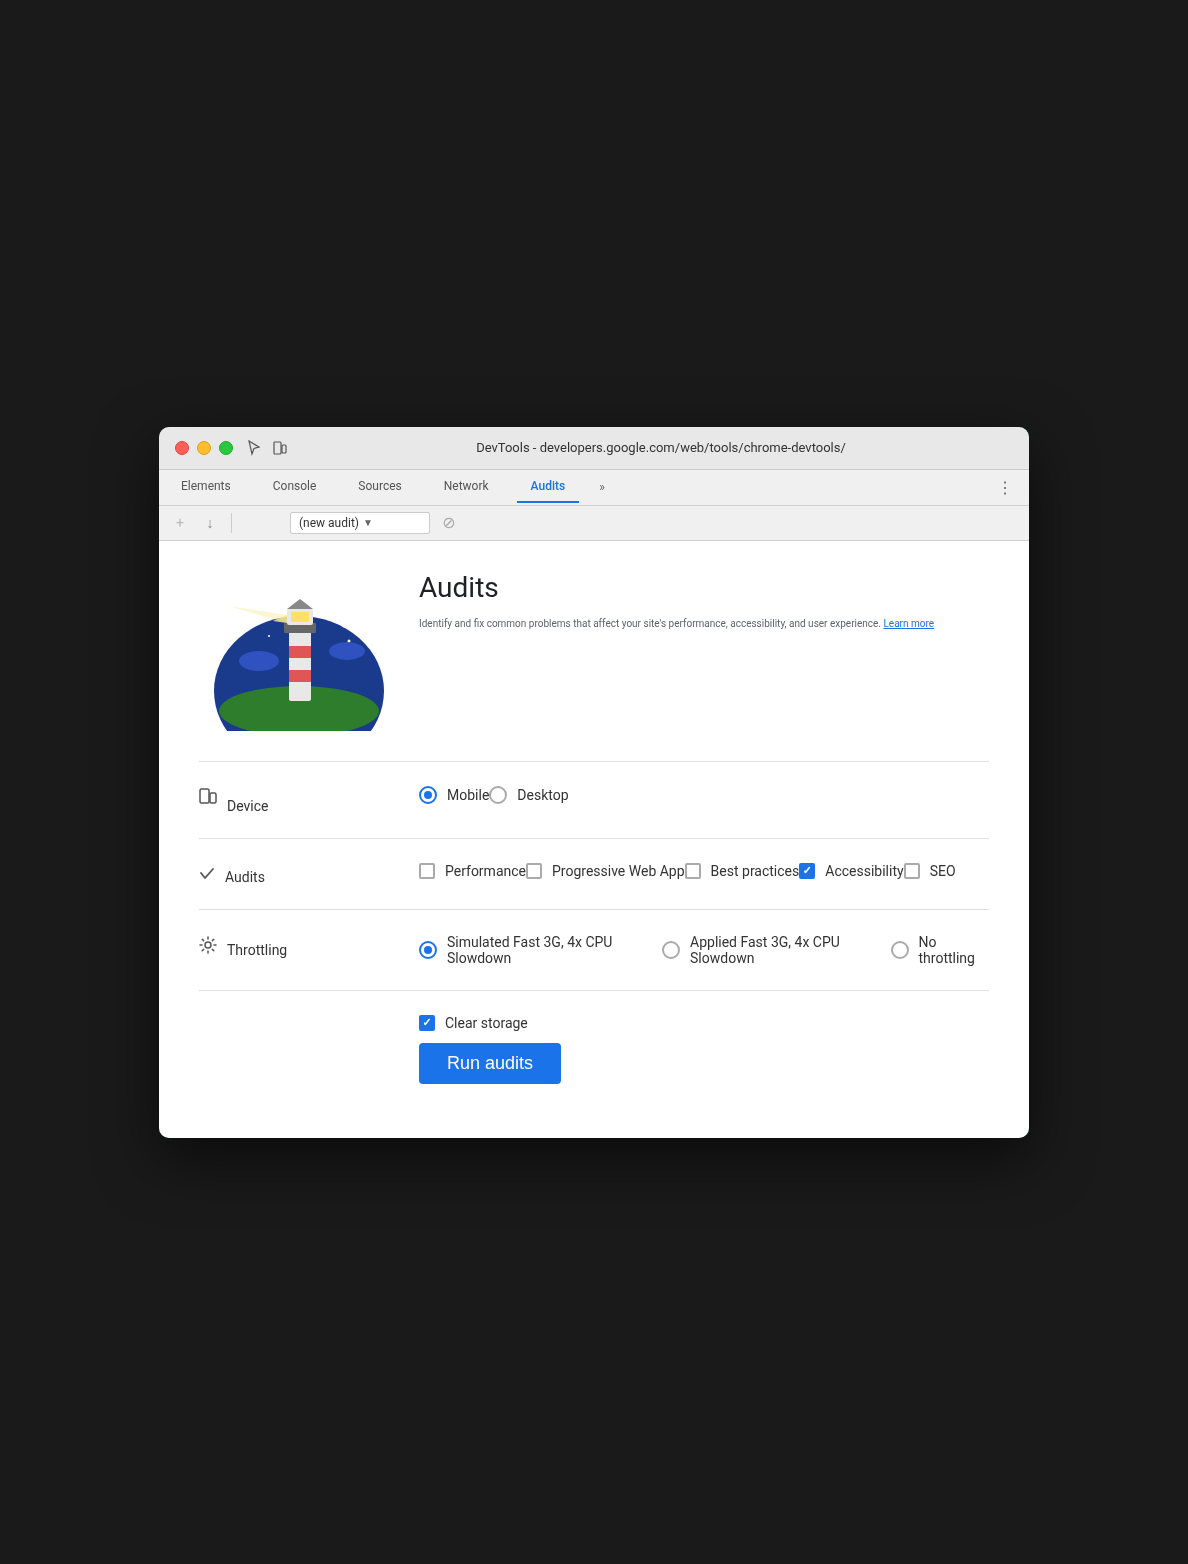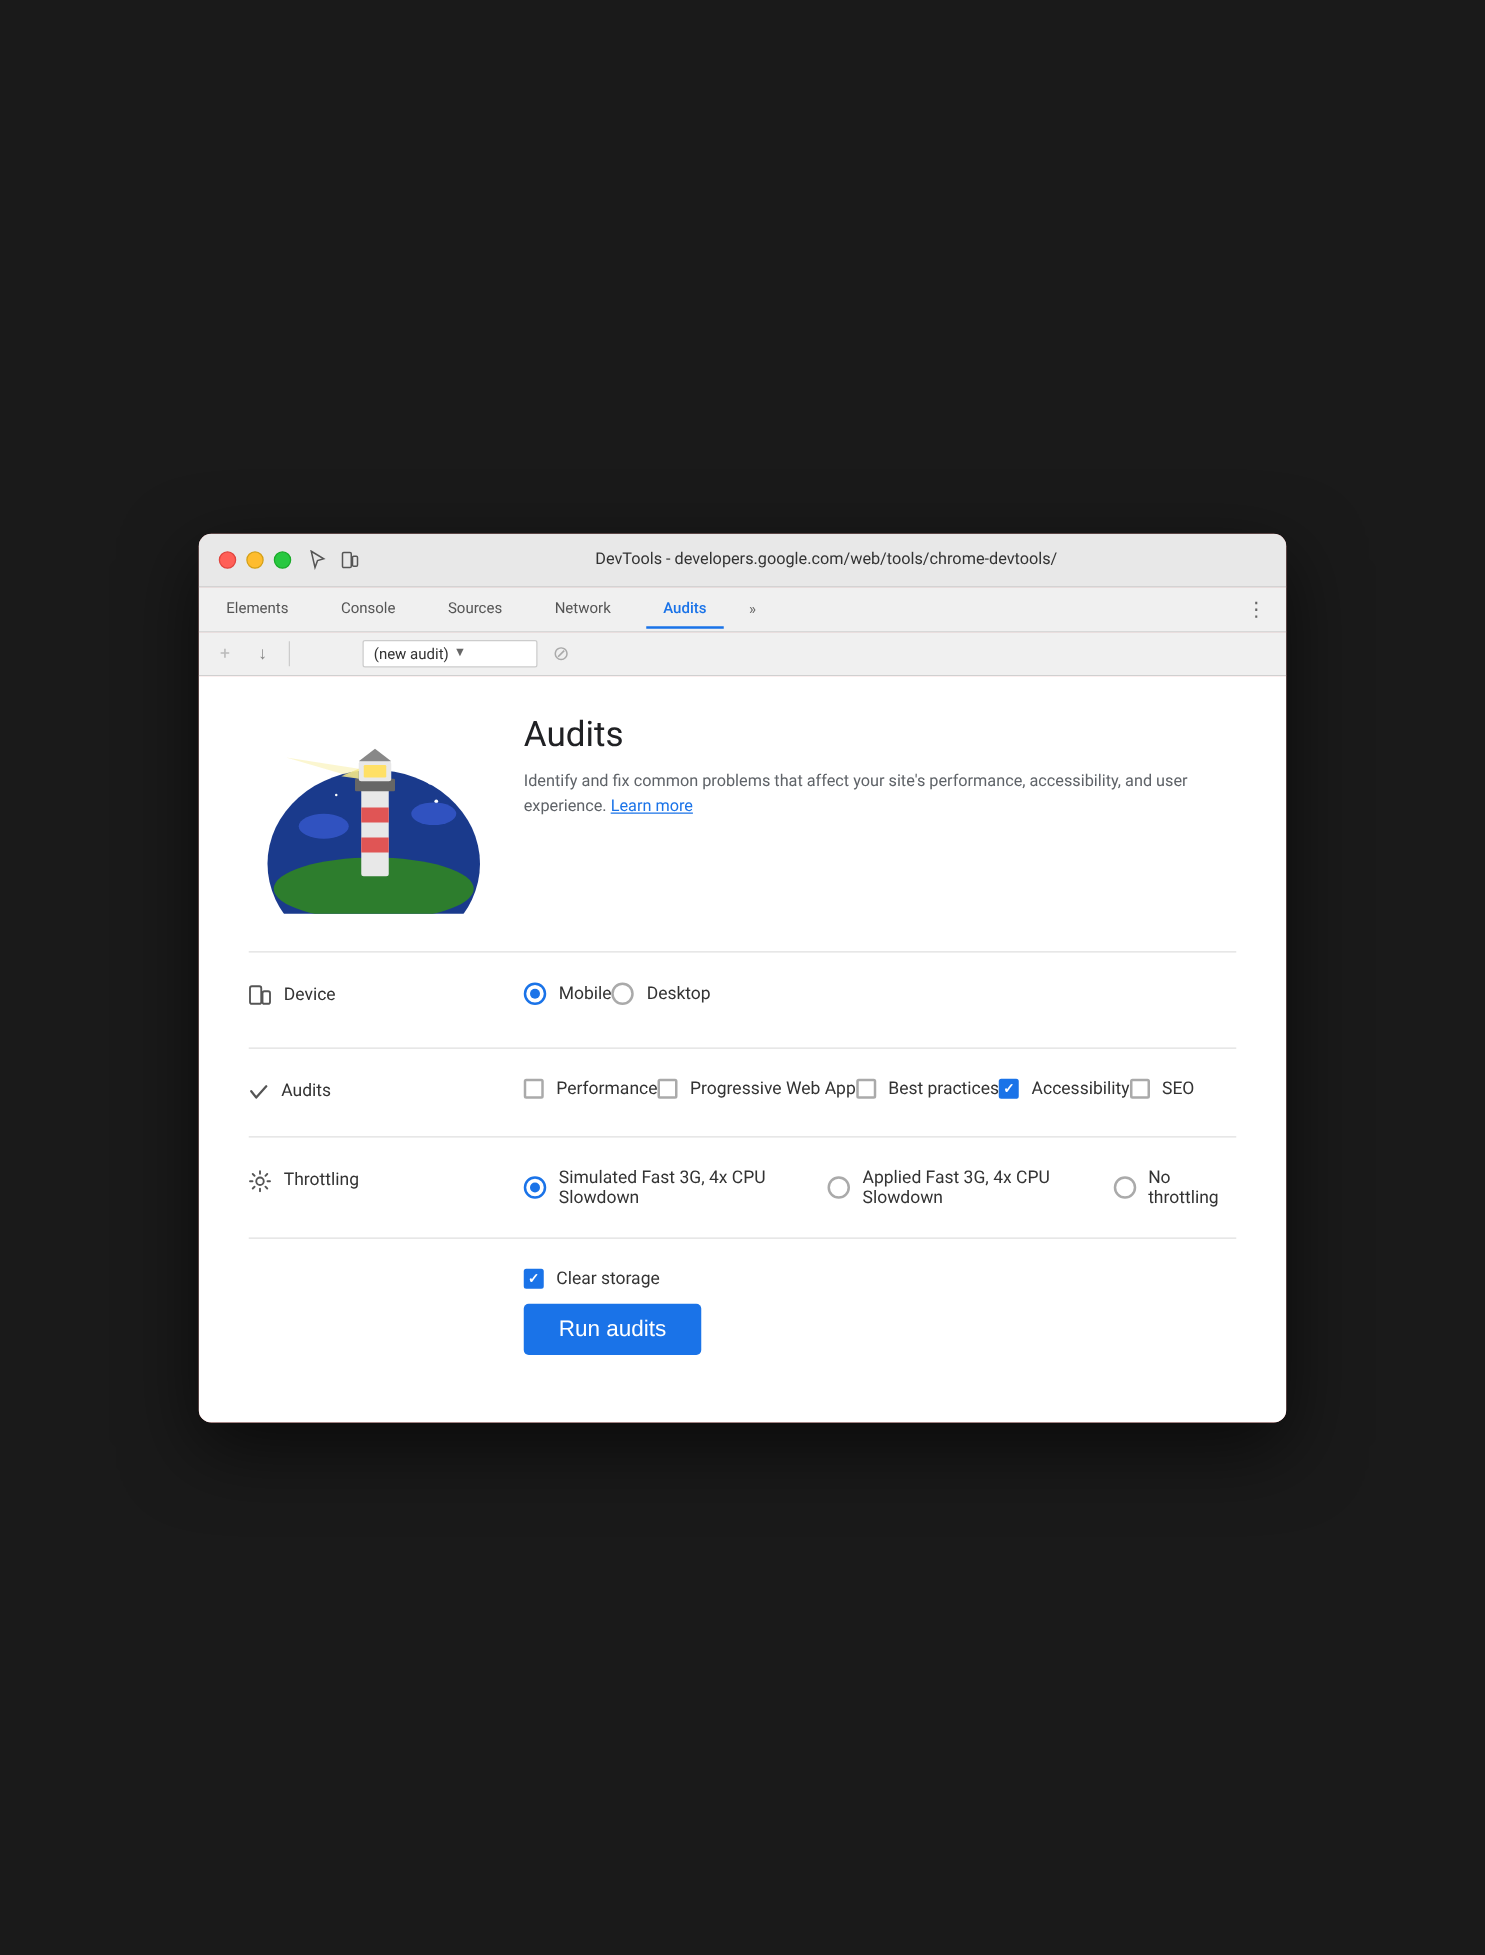--- a/index.html
+++ b/index.html
@@ -6,21 +6,21 @@
     body {
       background: #1a1a1a;
       display: flex;
       justify-content: center;
       align-items: center;
       min-height: 100vh;
       font-family: -apple-system, BlinkMacSystemFont, 'Segoe UI', Roboto, sans-serif;
     }
     .window {
       width: 870px;
-      background: #fca5a5;
+      background: #0f766e;
       border-radius: 10px;
       overflow: hidden;
       box-shadow: 0 20px 60px rgba(0,0,0,0.6);
     }
     .title-bar {
       background: #e8e8e8;
       padding: 12px 16px;
       display: flex;
       align-items: center;
       gap: 12px;
@@ -159,21 +159,21 @@
       height: 160px;
       flex-shrink: 0;
     }
     .hero-text h1 {
       font-size: 28px;
       font-weight: 400;
       color: #202124;
       margin-bottom: 12px;
     }
     .hero-text p {
-      font-size: 13px;
+      font-size: 10px;
       color: #5f6368;
       line-height: 1.6;
       margin-bottom: 4px;
     }
     .learn-more {
       color: #1a73e8;
       text-decoration: underline;
       cursor: pointer;
     }
     .divider {
@@ -183,21 +183,21 @@
     }
     .section {
       display: flex;
       align-items: flex-start;
       padding: 24px 0;
       border-bottom: 1px solid #e0e0e0;
       gap: 0;
     }
     .section-label {
       display: flex;
-      align-items: flex-start;
+      align-items: flex-end;
       gap: 10px;
       min-width: 220px;
       font-size: 14px;
       color: #333;
       padding-top: 2px;
     }
     .section-icon {
       color: #555;
       font-size: 16px;
     }

